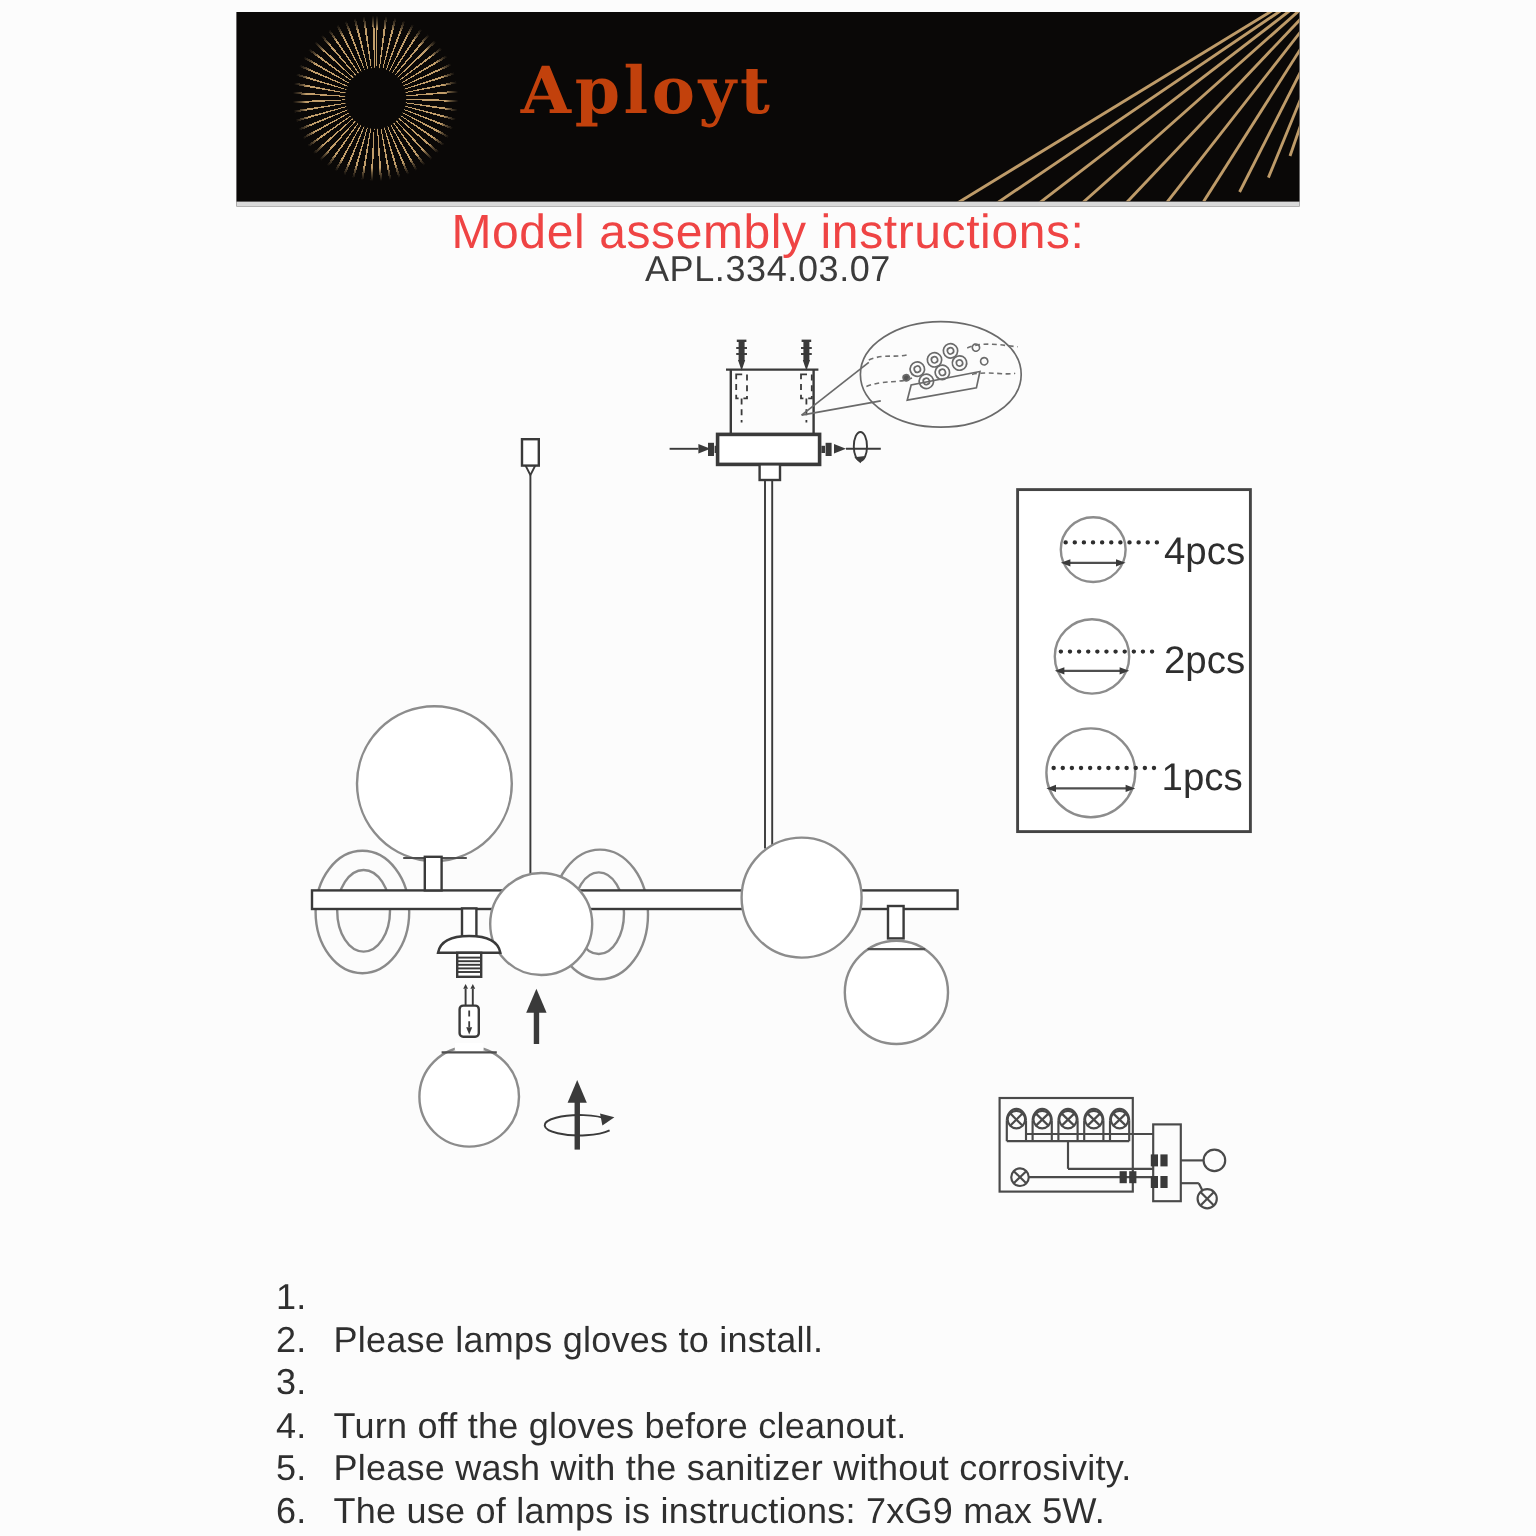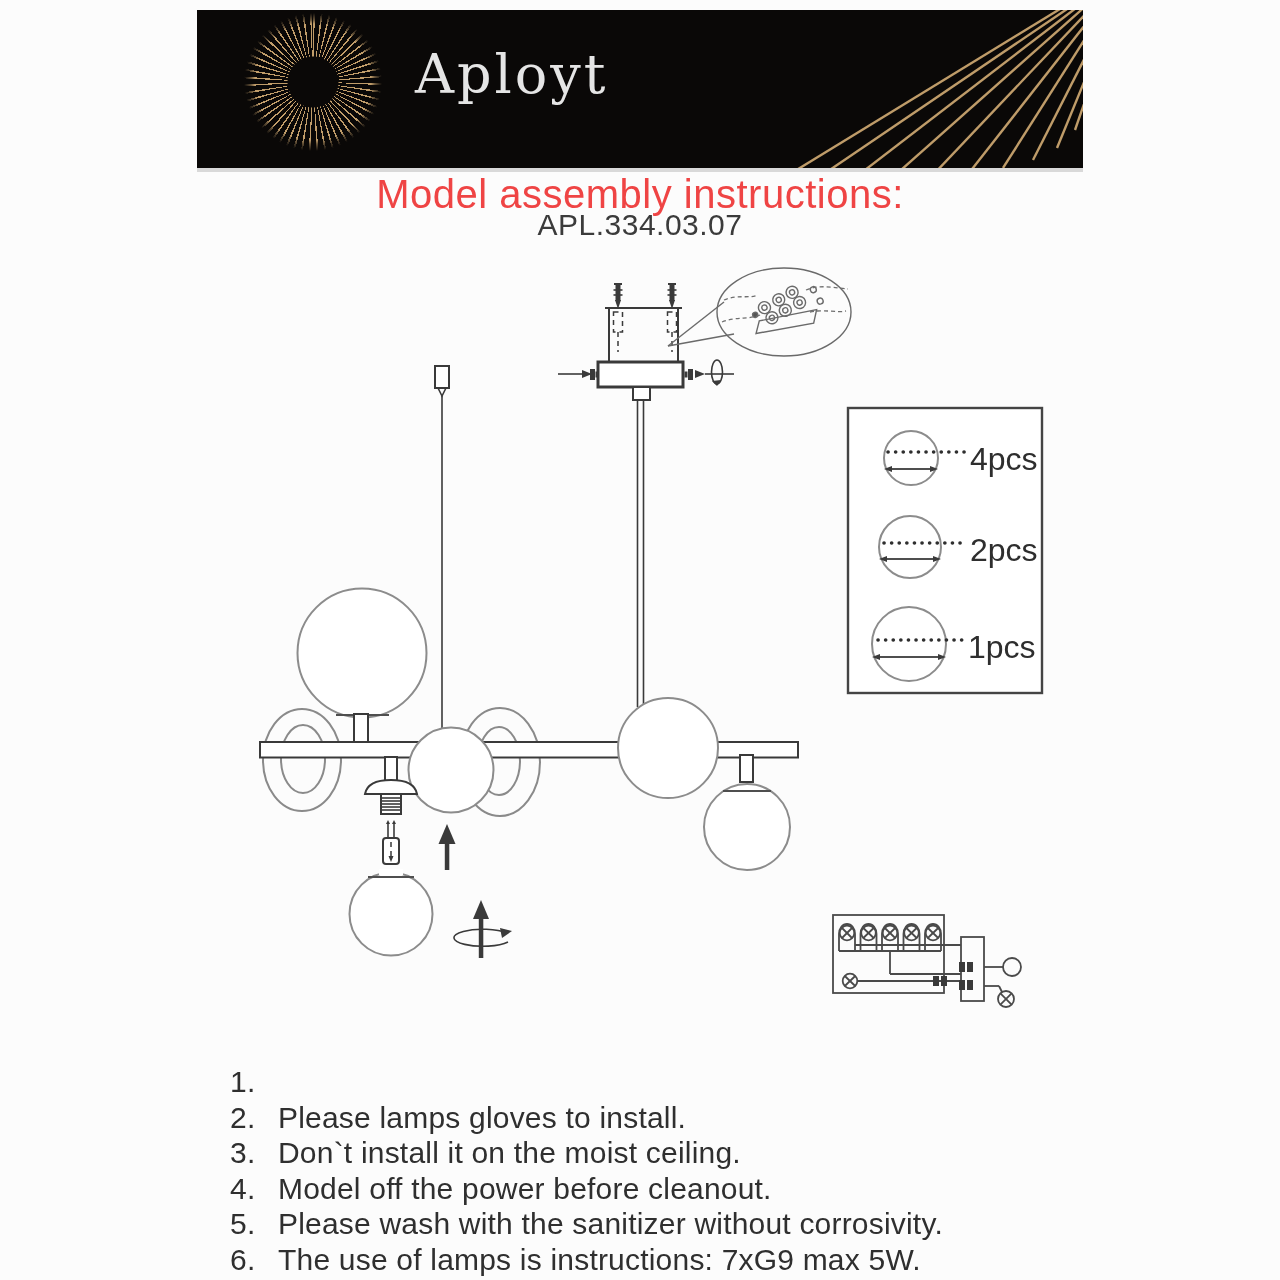--- a/index.html
+++ b/index.html
@@ -9,22 +9,22 @@
   #page{position:relative;width:1280px;height:1280px;background:#fcfcfc;overflow:hidden;
         font-family:"Liberation Sans",sans-serif;}
   
   #banner{position:absolute;left:197px;top:10px;width:886px;height:158px;
           background:var(--header-bg);border-bottom:4px solid #d9d9d9;overflow:hidden;}
   .sunburst{position:absolute;left:46px;top:2px;width:140px;height:140px;border-radius:50%;
     background:repeating-conic-gradient(var(--gold) 0deg 1.6deg, transparent 1.6deg 6.5deg);
     -webkit-mask:radial-gradient(circle closest-side, transparent 0 25px, #000 26px, #000 58px, rgba(0,0,0,.5) 62px, transparent 69px);
     mask:radial-gradient(circle closest-side, transparent 0 25px, #000 26px, #000 58px, rgba(0,0,0,.5) 62px, transparent 69px);
     opacity:.96;}
-  .brand{position:absolute;left:218px;top:38px;color:#e5e5e5;font-family:"DejaVu Serif","Liberation Serif",serif;
-         font-size:54px;font-weight:400;letter-spacing:3px;line-height:1;}
+  .brand{position:absolute;left:237px;top:38px;color:#c2410c;font-family:"DejaVu Serif","Liberation Serif",serif;
+         font-size:54px;font-weight:700;letter-spacing:3px;line-height:1;}
   .fan{position:absolute;left:0;top:0;width:886px;height:158px;}
   
   .title-line{position:absolute;left:0;top:172px;width:1280px;text-align:center;
               font-size:40px;color:#ef4444;letter-spacing:.5px;}
   .model-line{position:absolute;left:0;top:208px;width:1280px;text-align:center;
               font-size:30px;color:#3b3b3b;letter-spacing:.5px;}
   
   #diagram{position:absolute;left:0;top:0;width:1280px;height:1280px;}
   .ink{stroke:var(--ink);fill:none;stroke-width:2;}
   .ink15{stroke:var(--ink);fill:none;stroke-width:1.6;}
@@ -340,25 +340,24 @@
   <ol id="instructions">
     <li>
         <span class="num">1.</span>
       </li>
     <li>
         <span class="num">2.</span>
         <span>Please lamps gloves to install.</span>
       </li>
     <li>
         <span class="num">3.</span>
-        <span>Don`t install it on the moist ceiling.</span>
       </li>
     <li>
         <span class="num">4.</span>
-        <span>Model off the power before cleanout.</span>
+        <span>Turn off the gloves before cleanout.</span>
       </li>
     <li>
         <span class="num">5.</span>
         <span>Please wash with the sanitizer without corrosivity.</span>
       </li>
     <li>
         <span class="num">6.</span>
         <span>The use of lamps is instructions: 7xG9 max 5W.</span>
       </li>
   </ol>

